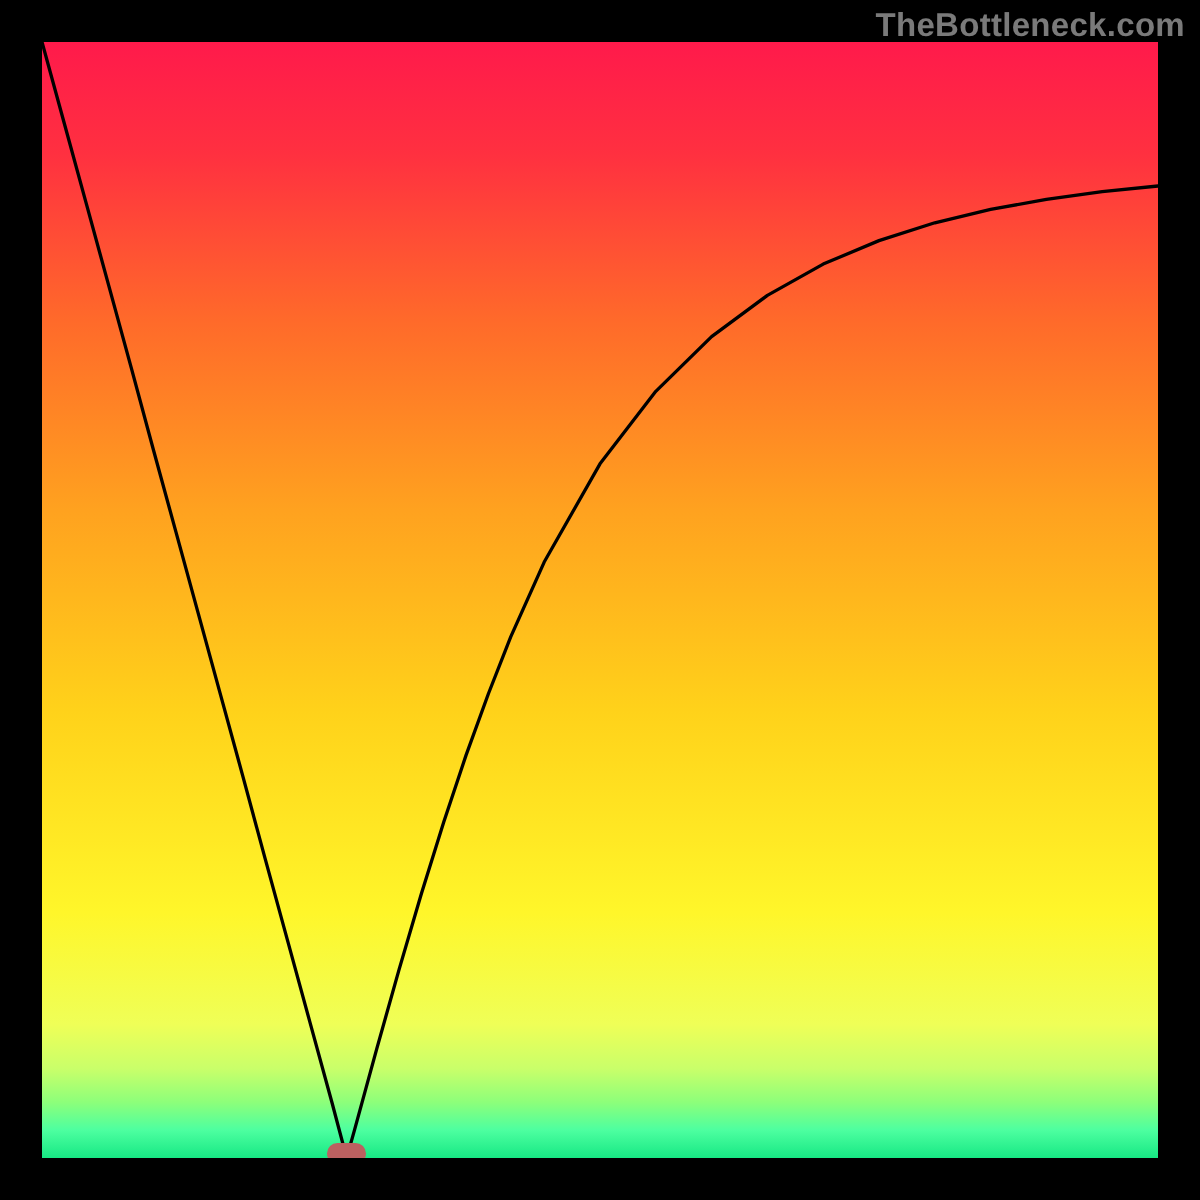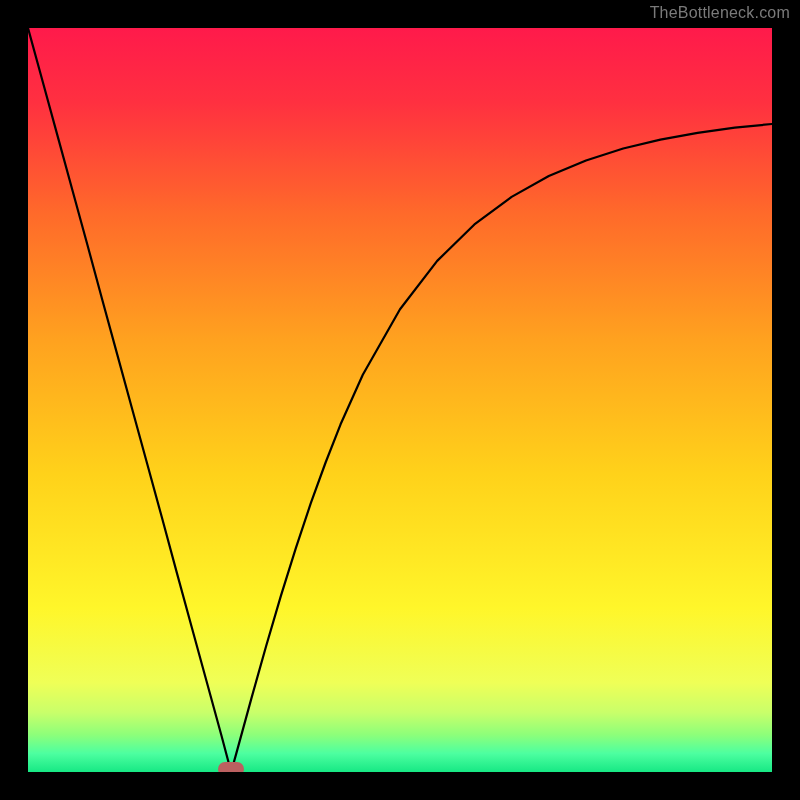--- a/index.html
+++ b/index.html
@@ -29,22 +29,22 @@
     left: 0;
     top: 0;
     width: 100%;
     height: 100%;
   }
   .watermark {
     position: absolute;
     top: 4px;
     right: 10px;
     color: #7a7a7a;
-    font-size: 16px;
-    font-weight: 400;
+    font-size: 22px;
+    font-weight: 700;
     letter-spacing: 0.2px;
     user-select: none;
   }
   svg.curve {
     position: absolute;
     left: 0;
     top: 0;
     width: 100%;
     height: 100%;
   }

